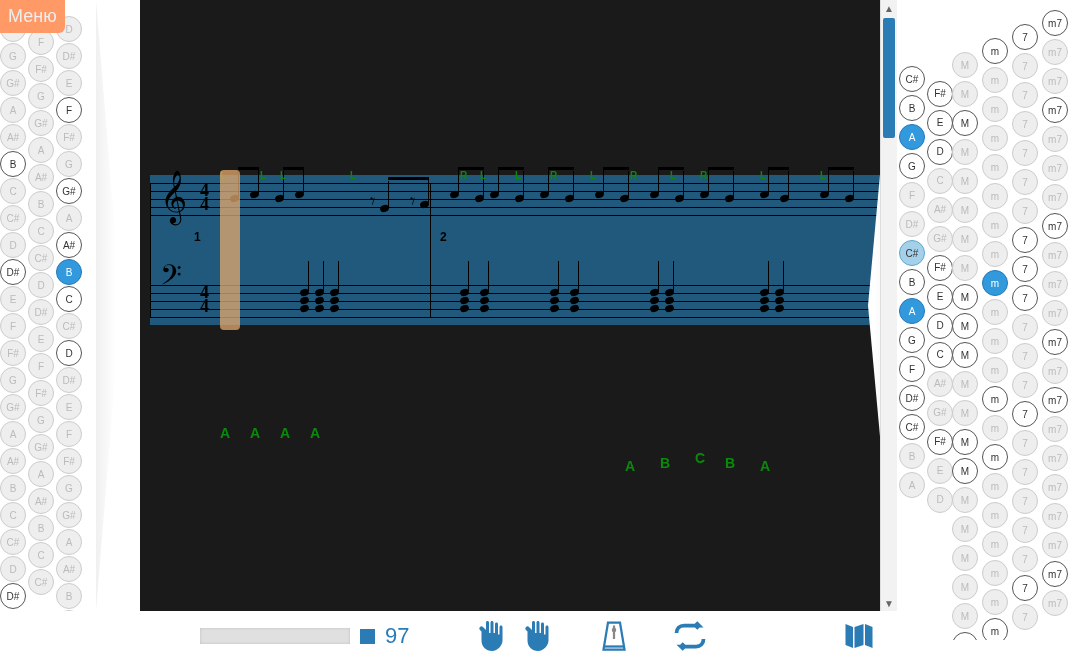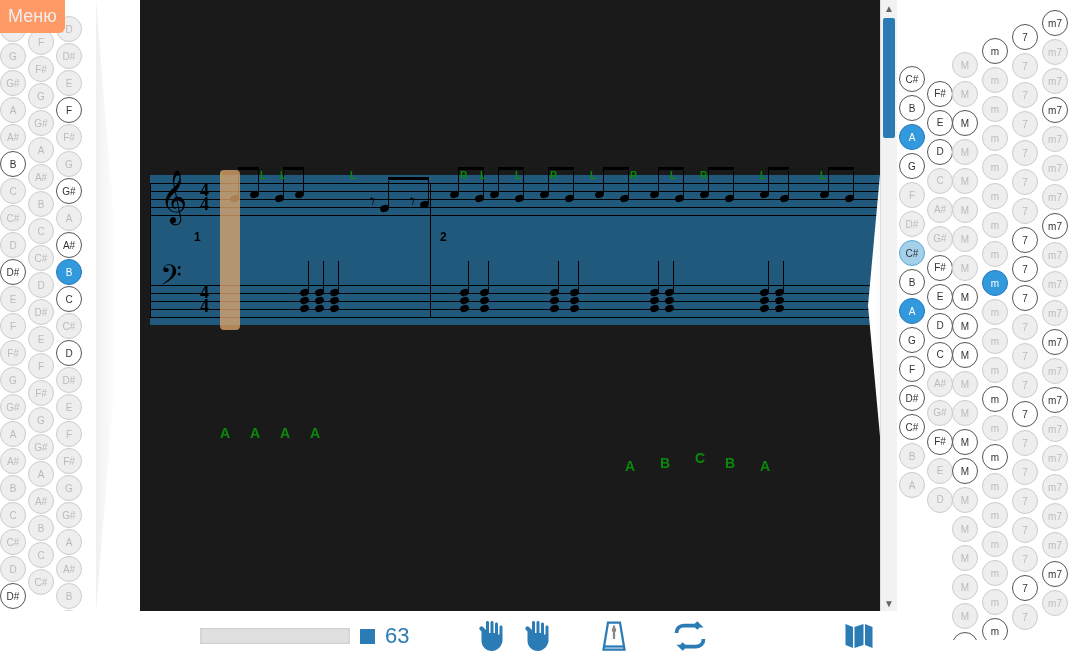--- a/index.html
+++ b/index.html
@@ -504,21 +504,21 @@
         <div class="kbtn" style="left: 148px; top: 561px;">m7</div>
         <div class="kbtn dim" style="left: 148px; top: 590px;">m7</div>
       </div>
   </div>
 
   <div class="toolbar">
     <div class="progress">
       <div class="fill"></div>
     </div>
     <div class="stop-btn"></div>
-    <div class="bpm">63</div>
+    <div class="bpm">97</div>
 
     <div class="hands">
       <div class="tool-icon">
         <svg viewBox="0 0 24 24" fill="#2b7bb5">
             <path d="M15 2c-.6 0-1 .4-1 1v7h-1V3c0-.6-.4-1-1-1s-1 .4-1 1v7H10V4c0-.6-.4-1-1-1S8 3.4 8 4v7H7V6c0-.6-.4-1-1-1s-1 .4-1 1v9c0 3 3 7 7 7s7-3 7-7V9l1-1c.6-.6.6-1.4 0-2s-1.4-.6-2 0l-2 2V3c0-.6-.4-1-1-1z" transform="scale(-1,1) translate(-24,0)"></path>
           </svg>
       </div>
       <div class="tool-icon">
         <svg viewBox="0 0 24 24" fill="#2b7bb5">
             <path d="M9 2c.6 0 1 .4 1 1v7h1V3c0-.6.4-1 1-1s1 .4 1 1v7h1V4c0-.6.4-1 1-1s1 .4 1 1v7h1V6c0-.6.4-1 1-1s1 .4 1 1v9c0 3-3 7-7 7s-7-3-7-7V9L4 8c-.6-.6-.6-1.4 0-2s1.4-.6 2 0l2 2V3c0-.6.4-1 1-1z"></path>

